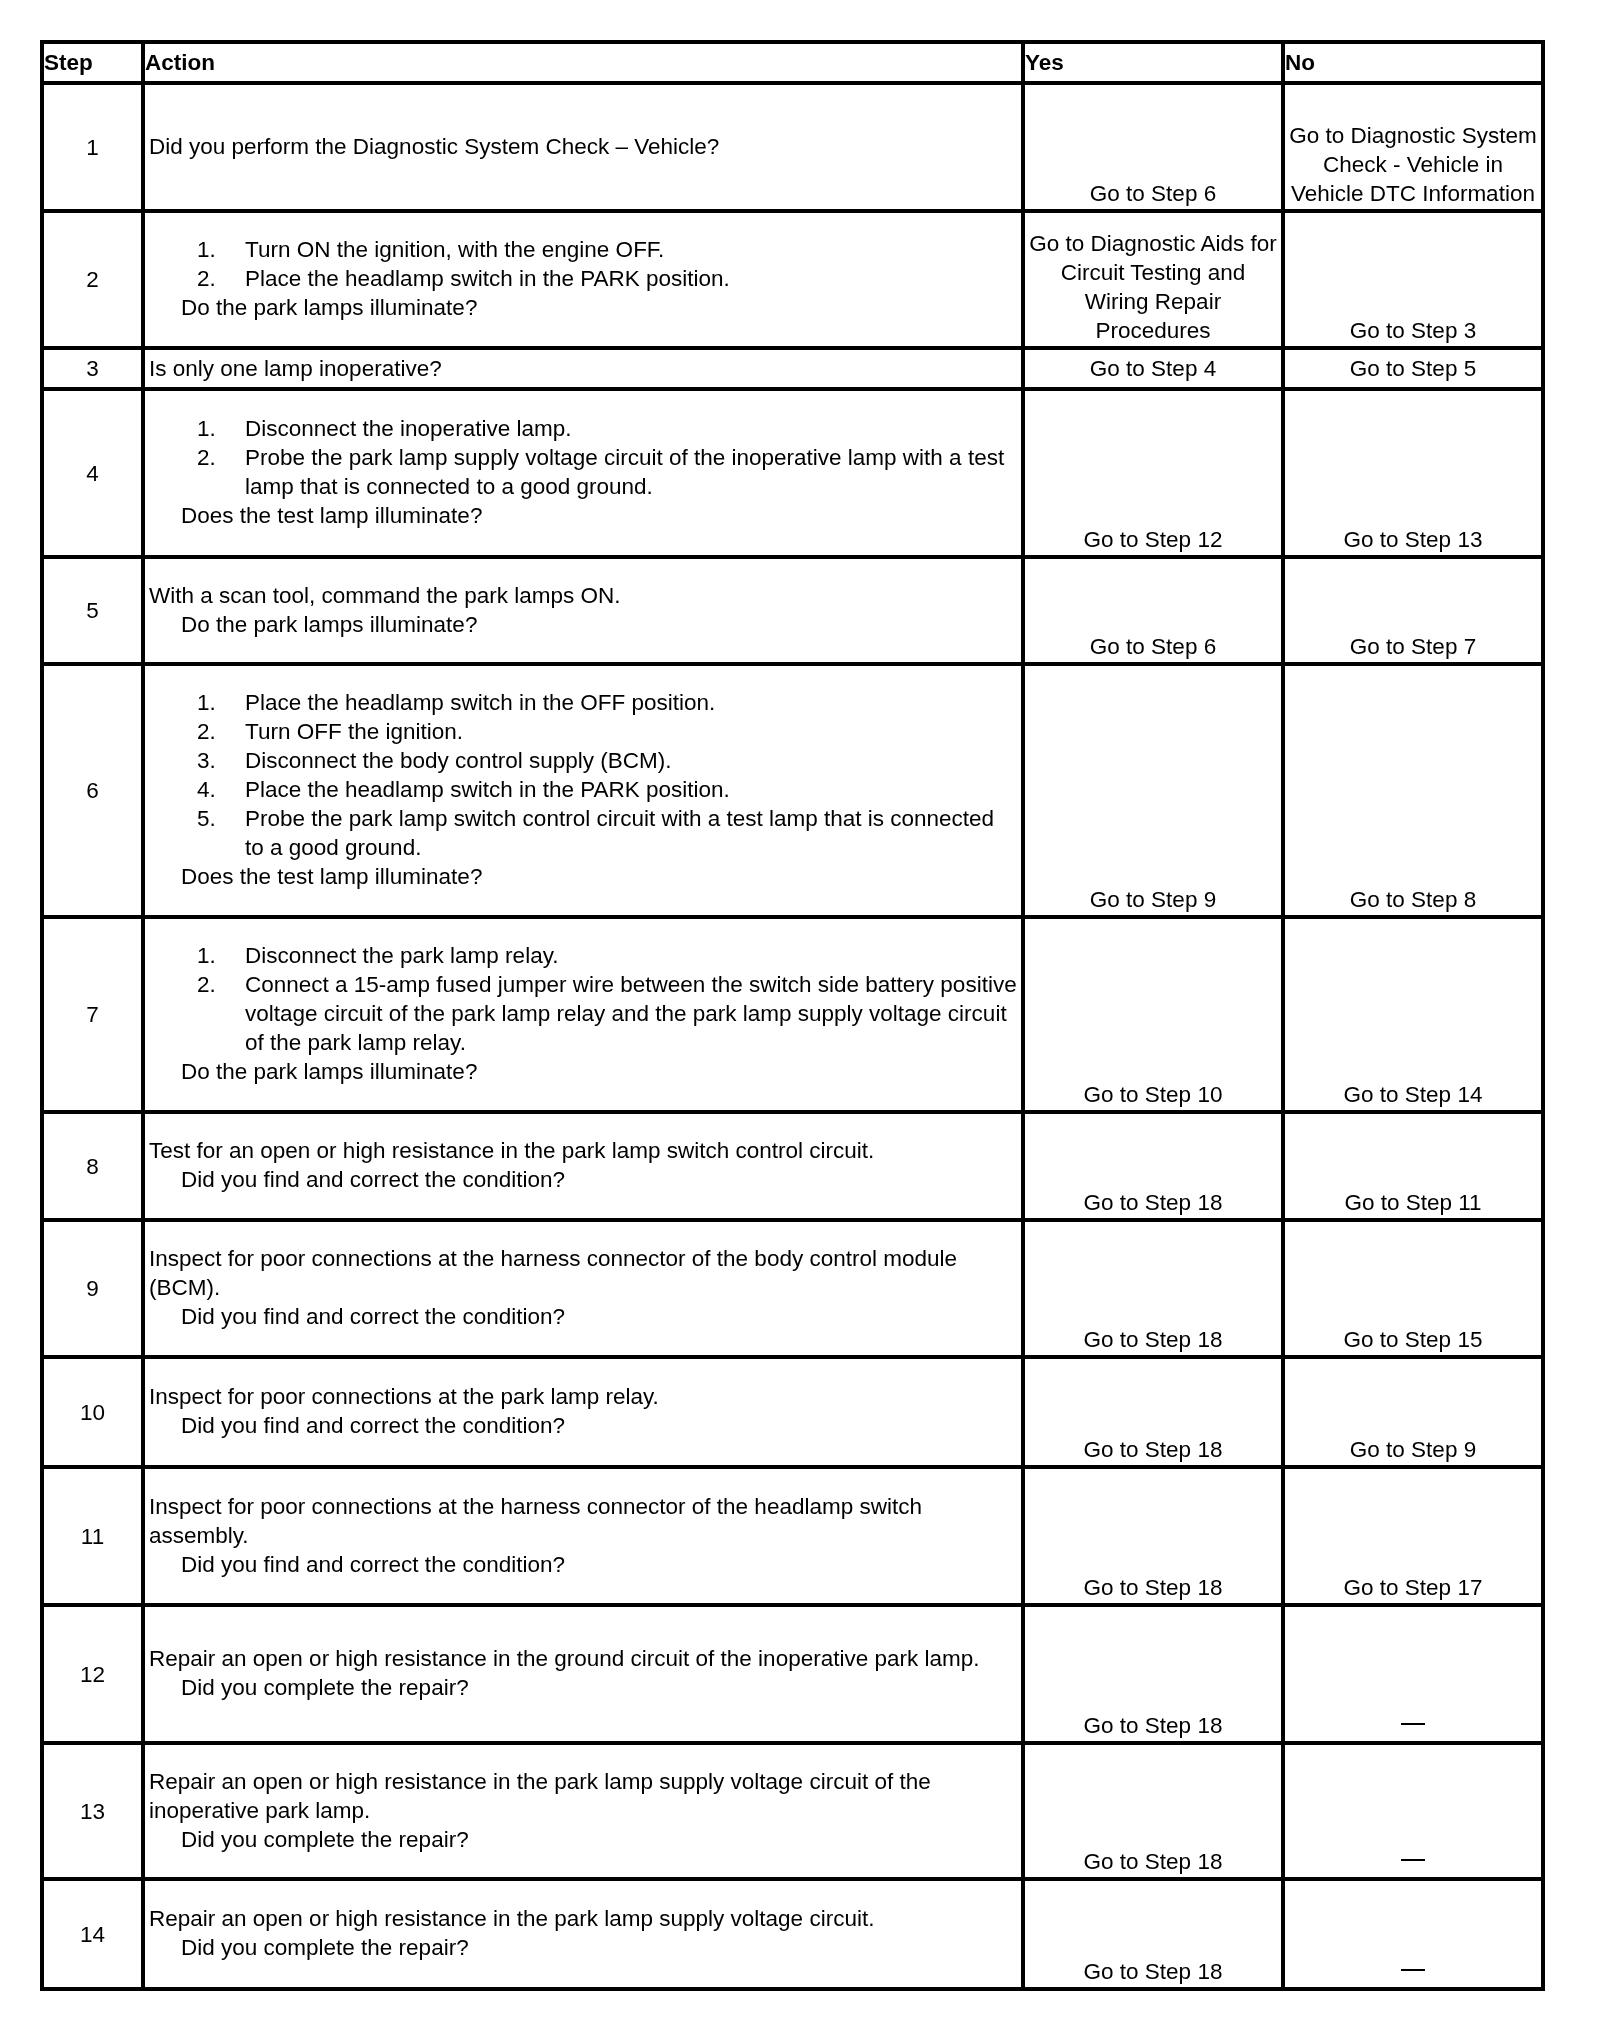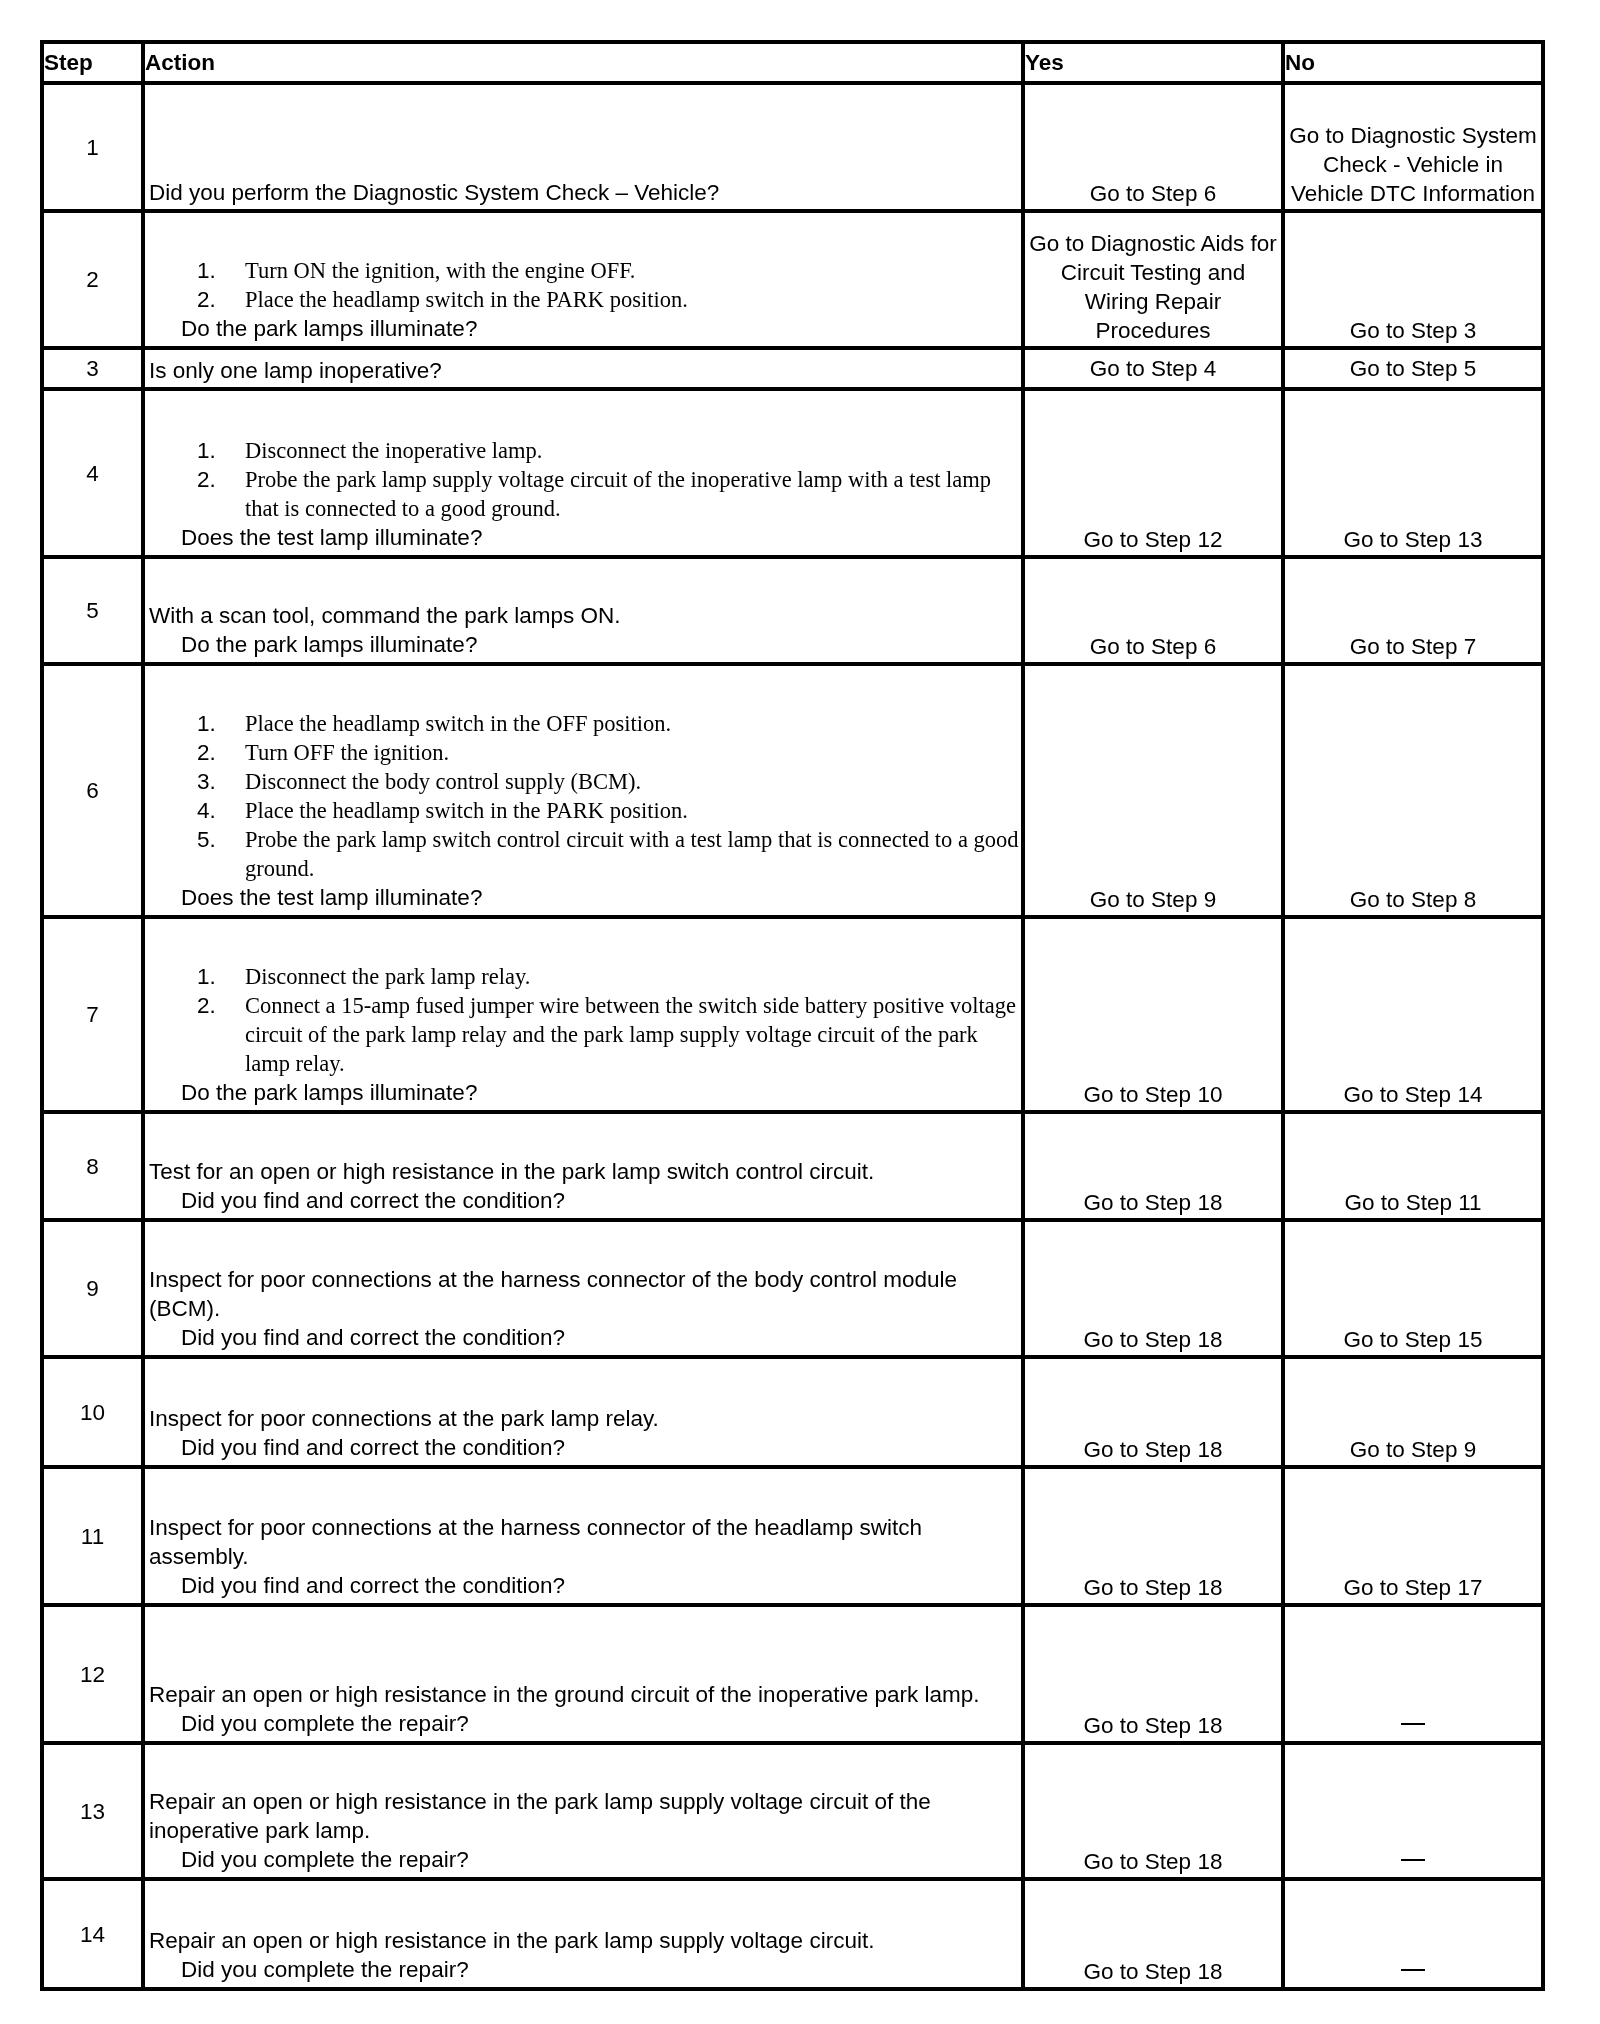--- a/index.html
+++ b/index.html
@@ -46,41 +46,40 @@
       text-align: center;
       vertical-align: middle;
     }
     td.action-cell {
       padding: 0 2px 0 4px;
       position: relative;
     }
     .action-inner {
       display: flex;
       flex-direction: column;
-      justify-content: flex-end;
+      justify-content: center;
       height: 100%;
     }
     .action-top { margin-top: 1px; }
     .action-question { margin-bottom: 1px; margin-left: 32px; }
     ol.sub-steps {
       margin: 0;
       padding: 0;
       list-style: none;
     }
     ol.sub-steps li {
       display: flex;
       padding-left: 48px;
     }
     ol.sub-steps li .num {
       width: 48px;
       flex: 0 0 48px;
     }
     ol.sub-steps li .txt {
       flex: 1 1 auto;
-      font-family: Liberation Serif, serif;
     }
     td.result-cell {
       text-align: center;
       vertical-align: bottom;
       padding: 0 4px 1px 4px;
     }
     td.result-cell.middle {
       vertical-align: middle;
     }
     .dash {

